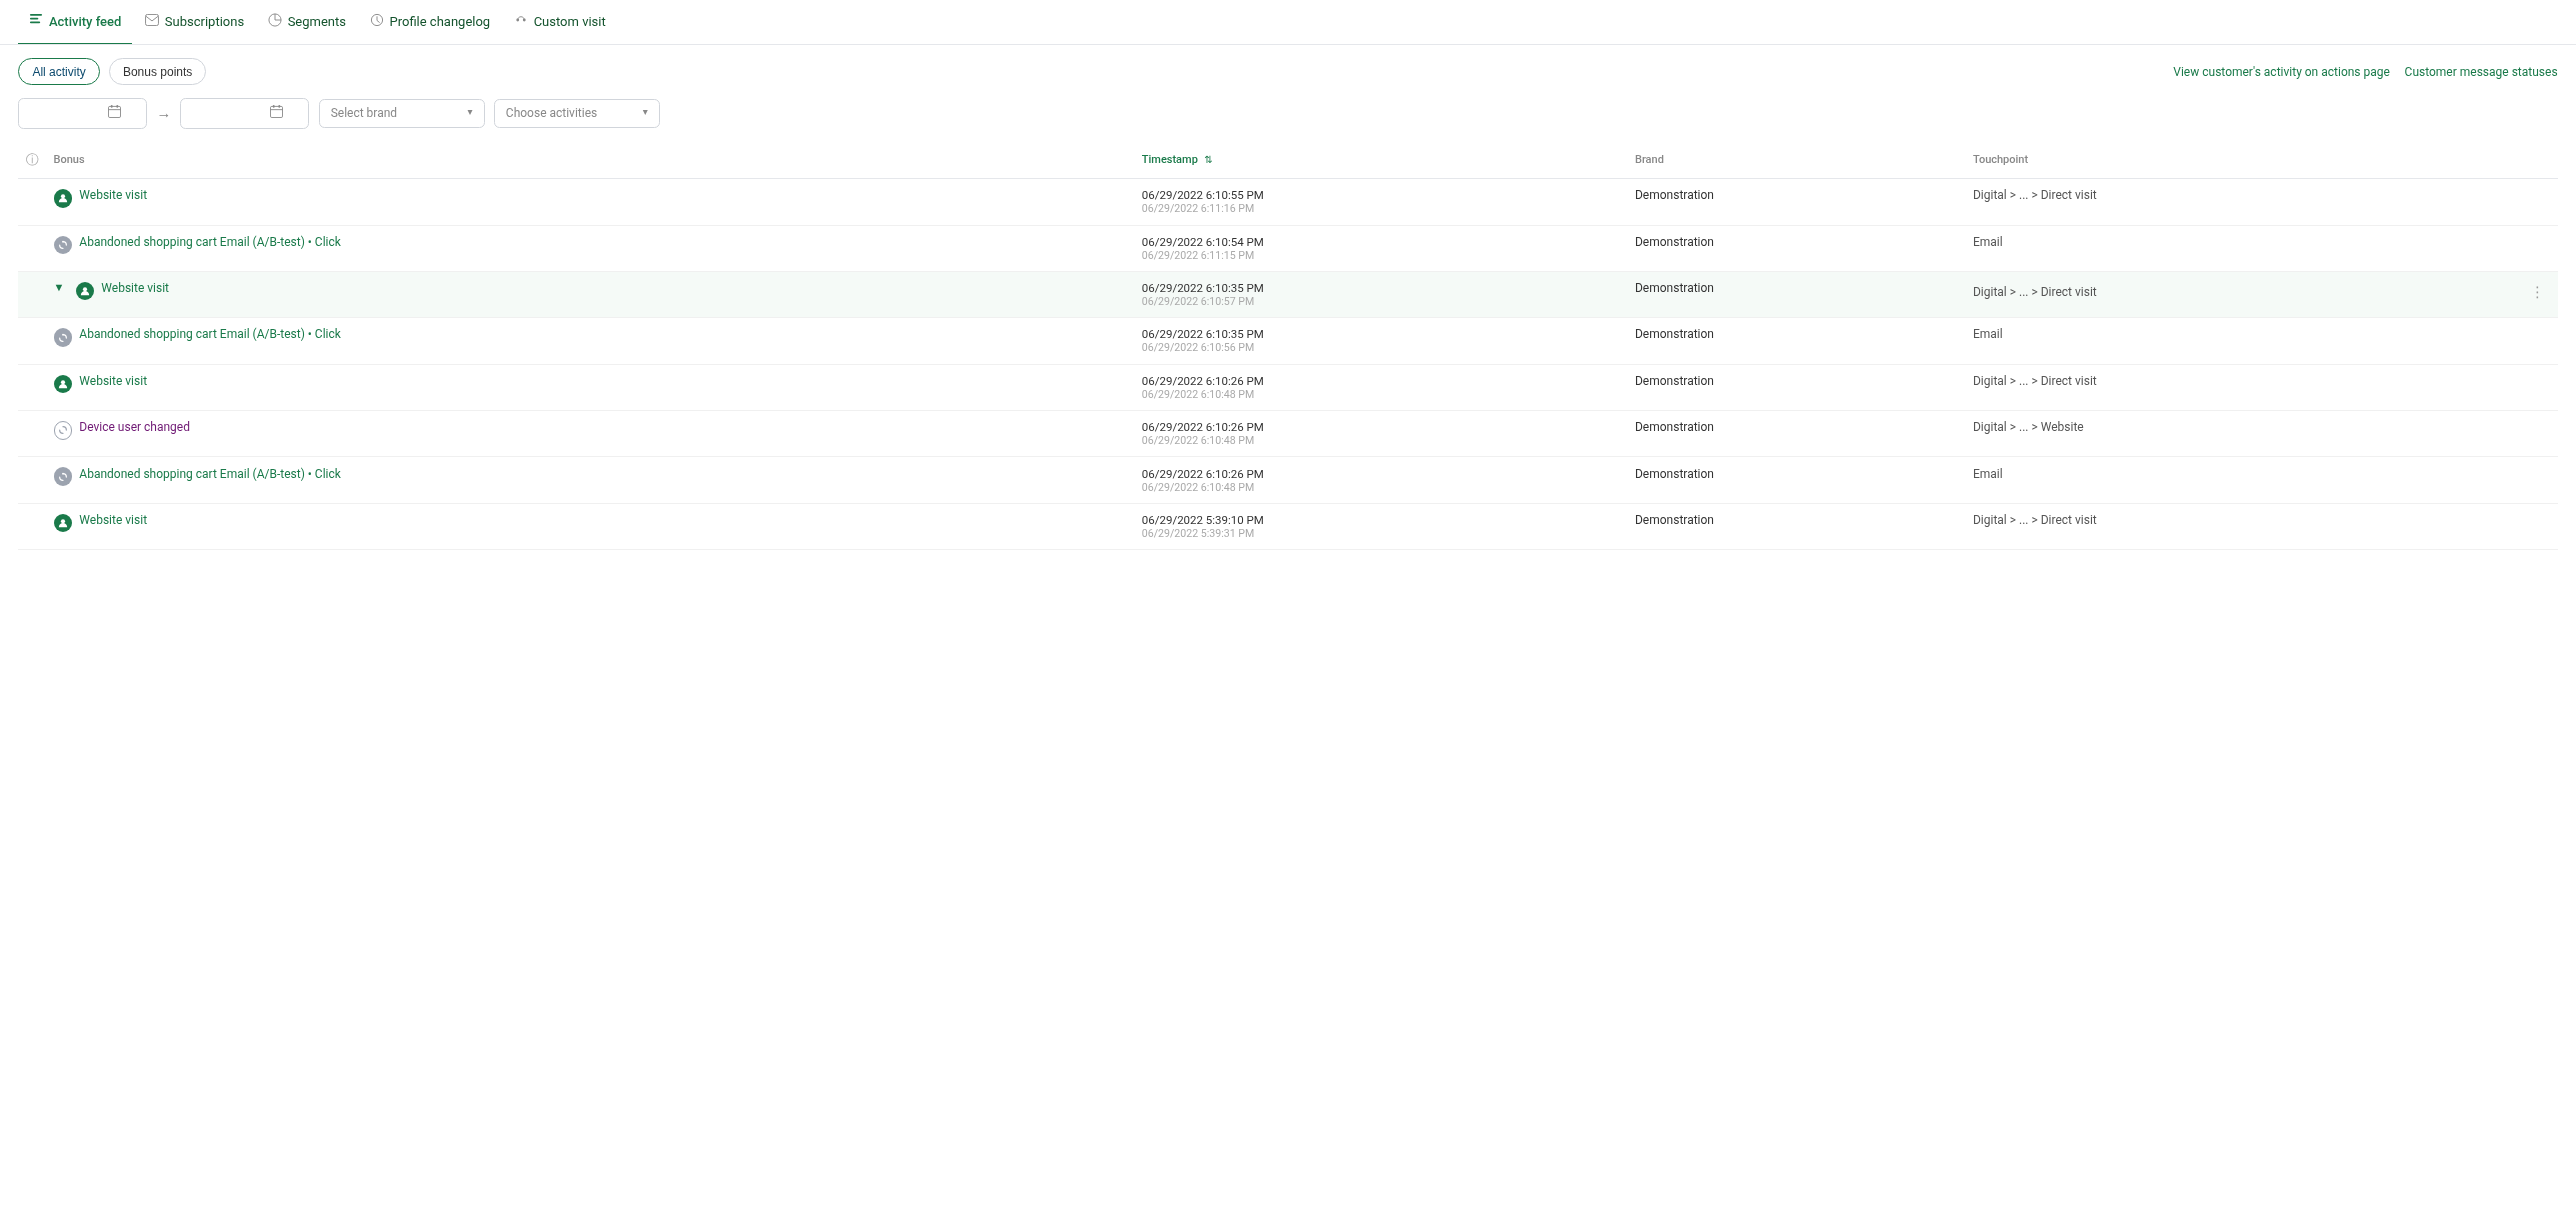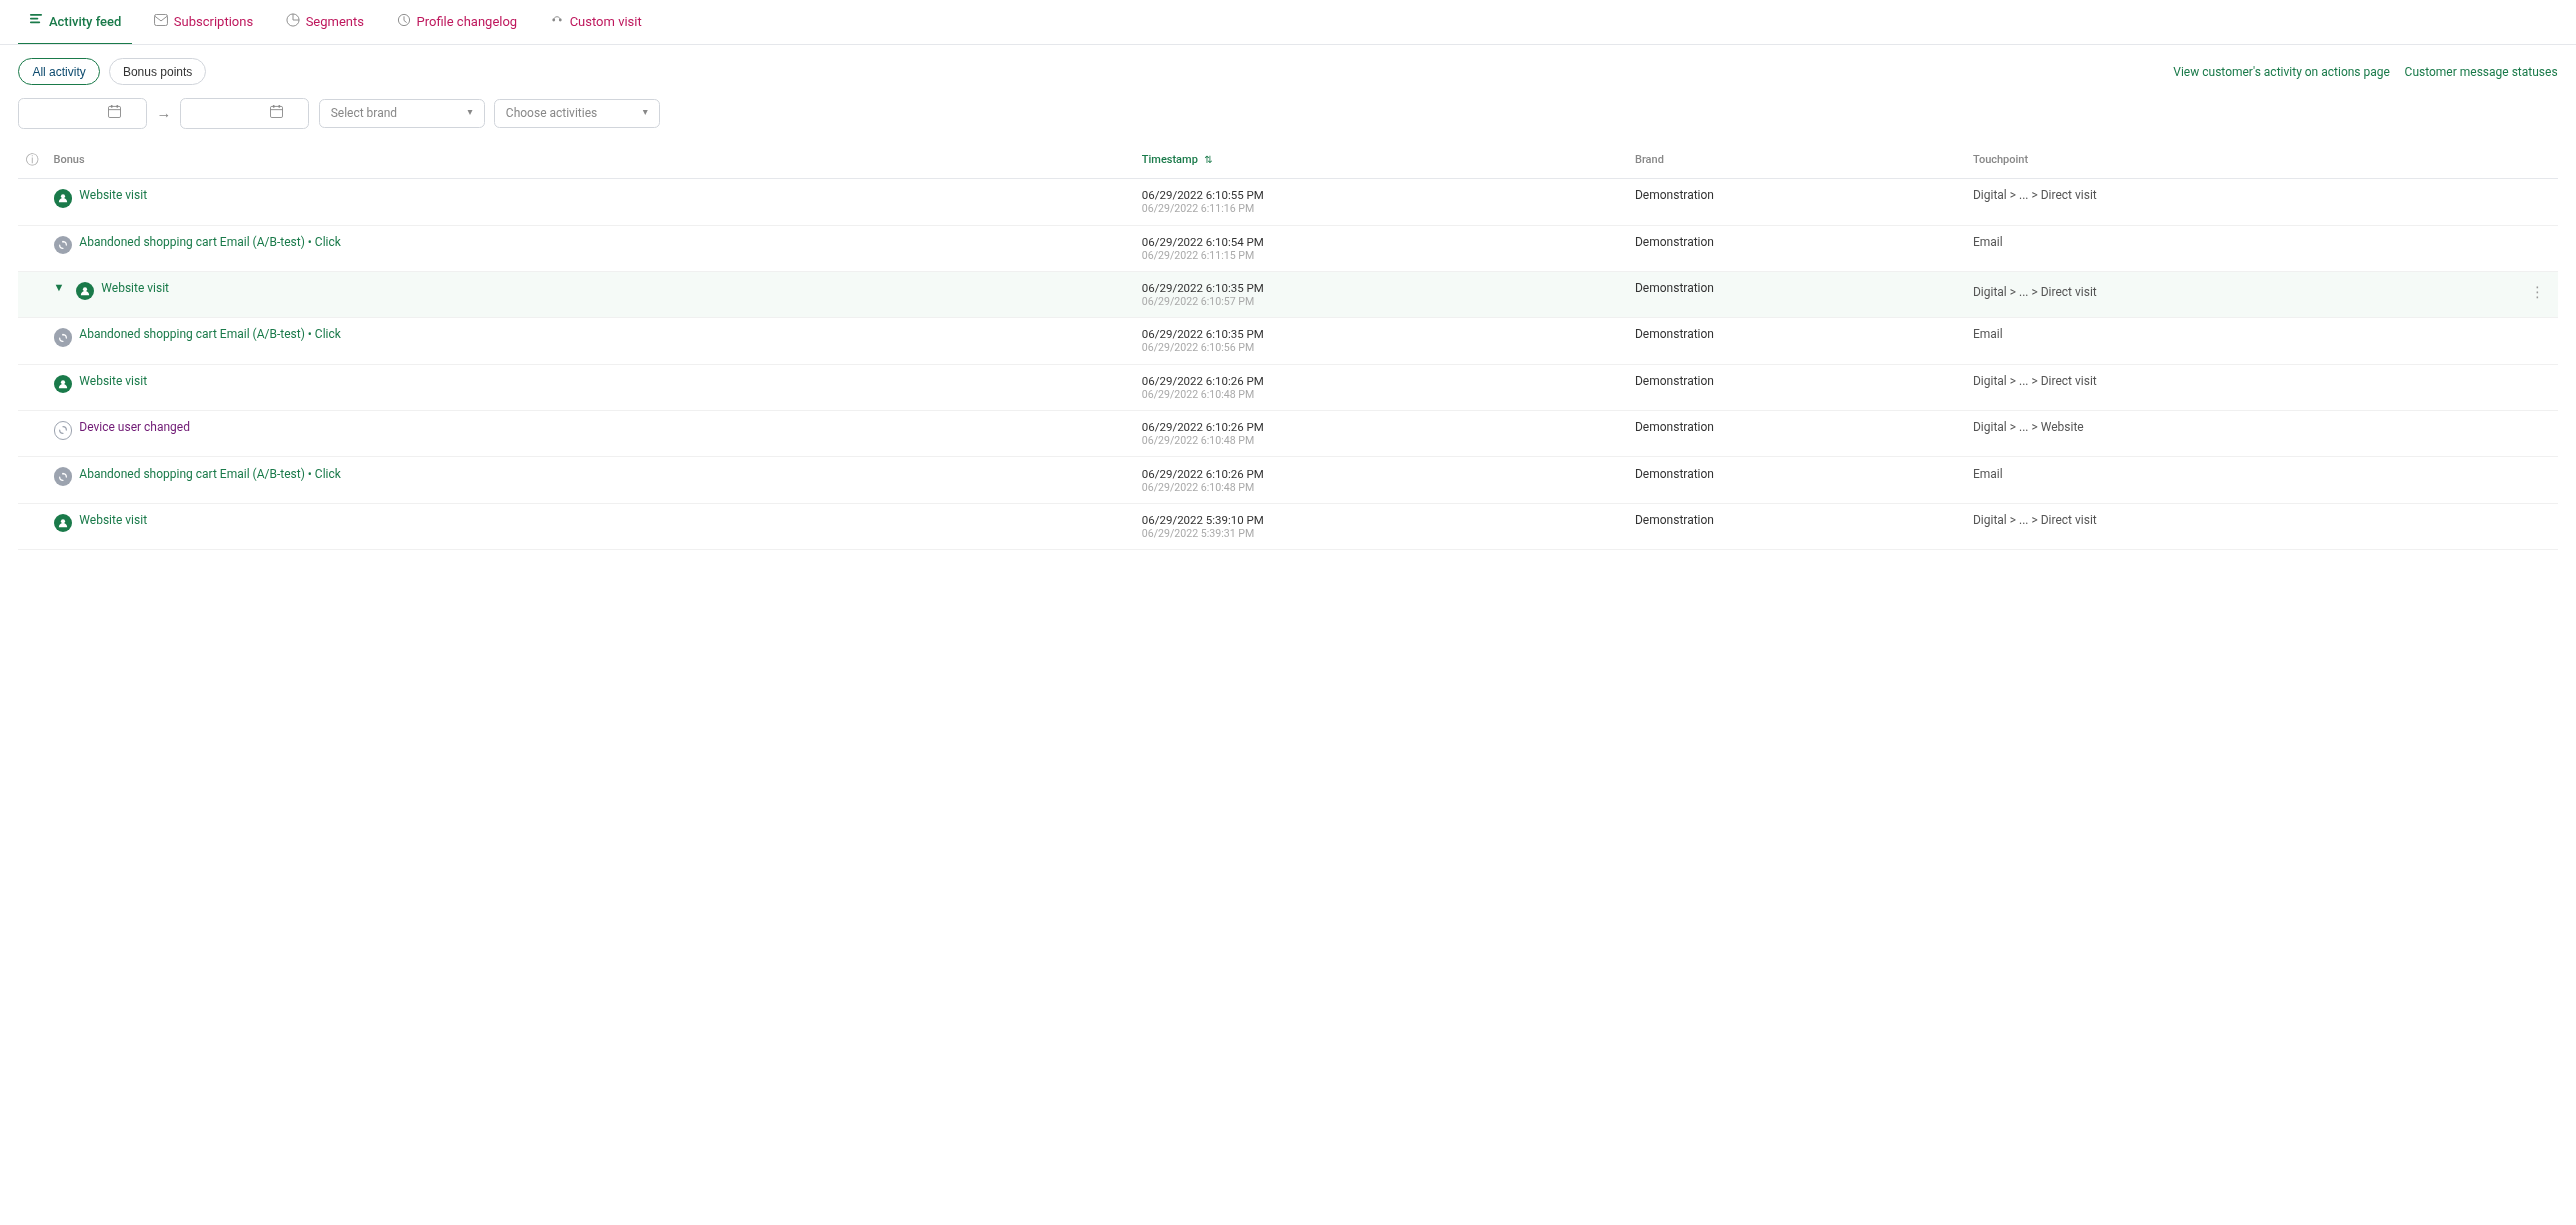--- a/index.html
+++ b/index.html
@@ -1,22 +1,22 @@
 <!DOCTYPE html>
 <html style="font-size:14.7px"><head>
   <meta charset="utf-8">
   <style>
     * { box-sizing: border-box; margin: 0; padding: 0; }
     body { font-family: -apple-system, BlinkMacSystemFont, 'Segoe UI', Roboto, sans-serif; font-size: 13px; color: #333; background: #fff; }
 
     .app-container { width: 100%; min-height: 100vh; background: #fff; }
 
     
-    .nav-tabs { display: flex; align-items: center; border-bottom: 0.9px solid #e5e7eb; padding: 0 18.4px; gap: 11px; }
-    .nav-tab { display: flex; align-items: center; gap: 5.5px; padding: 13px 11px; font-size: 13px; color: #be185d; cursor: pointer; border-bottom: 1.8px solid transparent; white-space: nowrap; }
+    .nav-tabs { display: flex; align-items: center; border-bottom: 0.9px solid #e5e7eb; padding: 0 18.4px; gap: 2px; }
+    .nav-tab { display: flex; align-items: center; gap: 5.5px; padding: 13px 11px; font-size: 13px; color: #14532d; cursor: pointer; border-bottom: 1.8px solid transparent; white-space: nowrap; }
     .nav-tab.active { color: #1a7a4a; border-bottom: 1.8px solid #1a7a4a; font-weight: 500; }
     .tab-icon { font-size: 12px; }
 
     
     .toolbar { display: flex; align-items: center; justify-content: space-between; padding: 13px 18.4px; }
     .toolbar-left { display: flex; align-items: center; gap: 9.2px; }
     .toolbar-right { display: flex; align-items: center; gap: 14.7px; }
     .btn-pill { padding: 5.5px 13px; border-radius: 18.4px; border: 0.9px solid #d1d5db; background: #fff; font-size: 12px; cursor: pointer; color: #333; }
     .btn-pill.active { background: #fff; border-color: #1a7a4a; color: #0c4a6e; font-weight: 500; }
     .link-text { color: #1a7a4a; font-size: 12px; cursor: pointer; text-decoration: none; }

